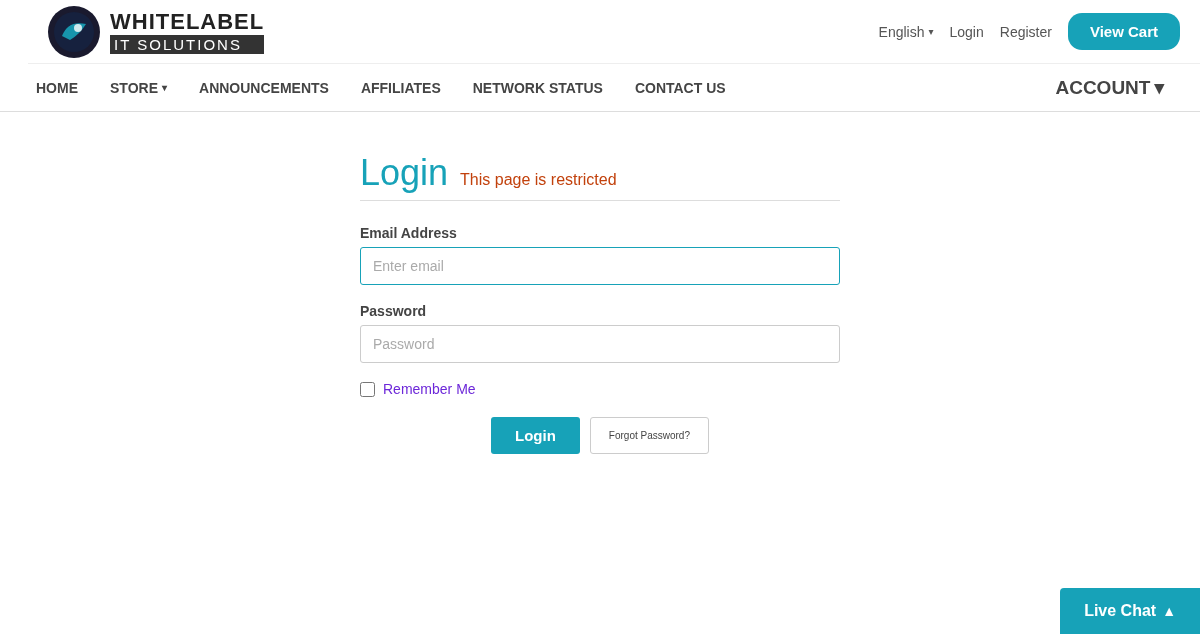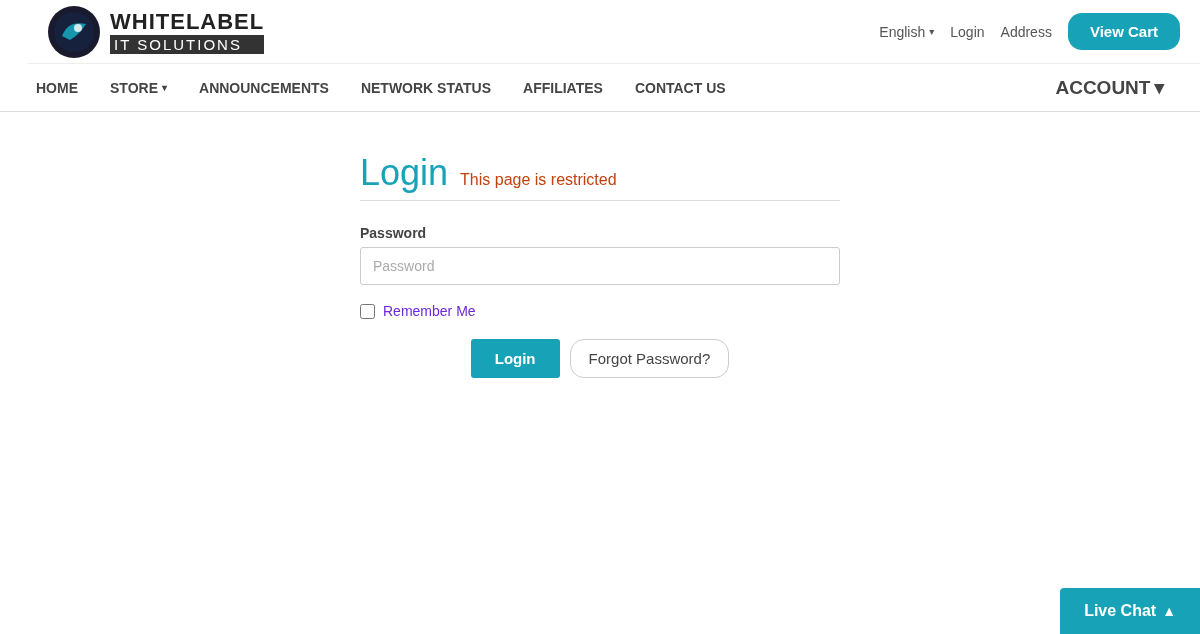--- a/index.html
+++ b/index.html
@@ -194,22 +194,22 @@
       font-size: 15px;
       font-weight: 600;
       border-radius: 3px;
       cursor: pointer;
     }
     .forgot-btn {
       background: #fff;
       color: #444;
       border: 1px solid #ccc;
       padding: 10px 18px;
-      font-size: 15px;
-      border-radius: 14px;
+      font-size: 10px;
+      border-radius: 3px;
       cursor: pointer;
     }
 
     
     .live-chat {
       position: fixed;
       bottom: 0;
       right: 0;
       background: #17a2b8;
       color: #fff;
@@ -242,60 +242,64 @@
       <span class="brand-top">WHITELABEL</span>
       <span class="brand-bottom">IT SOLUTIONS</span>
     </div>
   </div>
   <div class="top-right">
     <div class="lang-selector">
       <span>English</span>
       <span class="caret">▾</span>
     </div>
     <a class="top-link">Login</a>
-    <a class="top-link">Address</a>
+    <a class="top-link">Register</a>
     <button class="view-cart-btn">View Cart</button>
   </div>
 </div>
 
 <nav class="nav-bar">
   <a class="nav-item">
     <span>HOME</span>
   </a>
   <a class="nav-item">
     <span>STORE</span>
     <span class="caret">▾</span>
   </a>
   <a class="nav-item">
     <span>ANNOUNCEMENTS</span>
   </a>
   <a class="nav-item">
+    <span>AFFILIATES</span>
+  </a>
+  <a class="nav-item">
     <span>NETWORK STATUS</span>
-  </a>
-  <a class="nav-item">
-    <span>AFFILIATES</span>
   </a>
   <a class="nav-item">
     <span>CONTACT US</span>
   </a>
   <div class="nav-spacer"></div>
   <div class="nav-account">
     <span>ACCOUNT</span>
     <span class="caret">▾</span>
   </div>
 </nav>
 
 <div class="main-content">
   <div class="login-box">
     <div class="login-title-row">
       <h1 class="login-heading">Login</h1>
       <span class="login-subtitle">This page is restricted</span>
     </div>
     <hr class="title-divider">
 
+    <div class="form-group">
+      <label class="form-label">Email Address</label>
+      <input class="form-input" type="email" placeholder="Enter email" style="">
+    </div>
 
     <div class="form-group">
       <label class="form-label">Password</label>
       <input class="form-input normal-border" type="password" placeholder="Password" style="">
     </div>
 
     <div class="remember-row">
       <input type="checkbox" class="remember-checkbox" style="">
       <label class="remember-label">Remember Me</label>
     </div>

